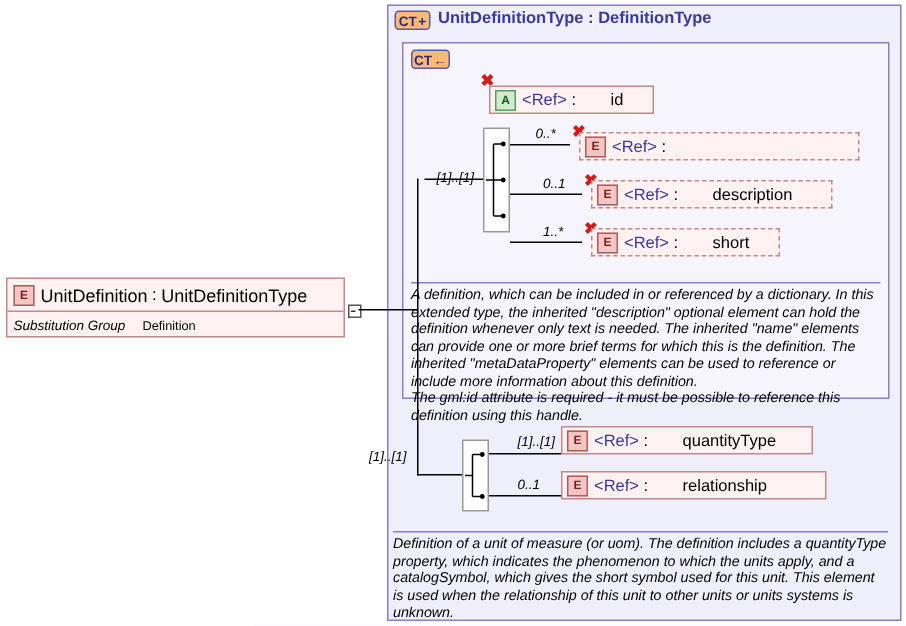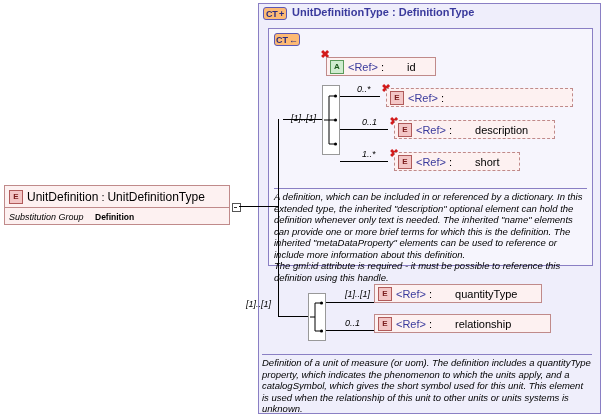--- a/index.html
+++ b/index.html
@@ -138,21 +138,21 @@
   }
   .root-head .title { font-size: 12px; }
   .root-sub {
     display: flex;
     align-items: center;
     height: 17px;
     font-size: 9px;
     padding: 0 4px;
   }
   .root-sub .sg-label { font-style: italic; width: 86px; }
-  .root-sub .sg-value { font-size: 8.5px; font-weight: bold; }
+  .root-sub .sg-value { font-size: 8.5px; }
 
   
   .conn-sq {
     position: absolute;
     width: 7px; height: 7px;
     border: 1px solid #555;
     background: #fff;
   }
   .conn-sq:after {
     content: "";

